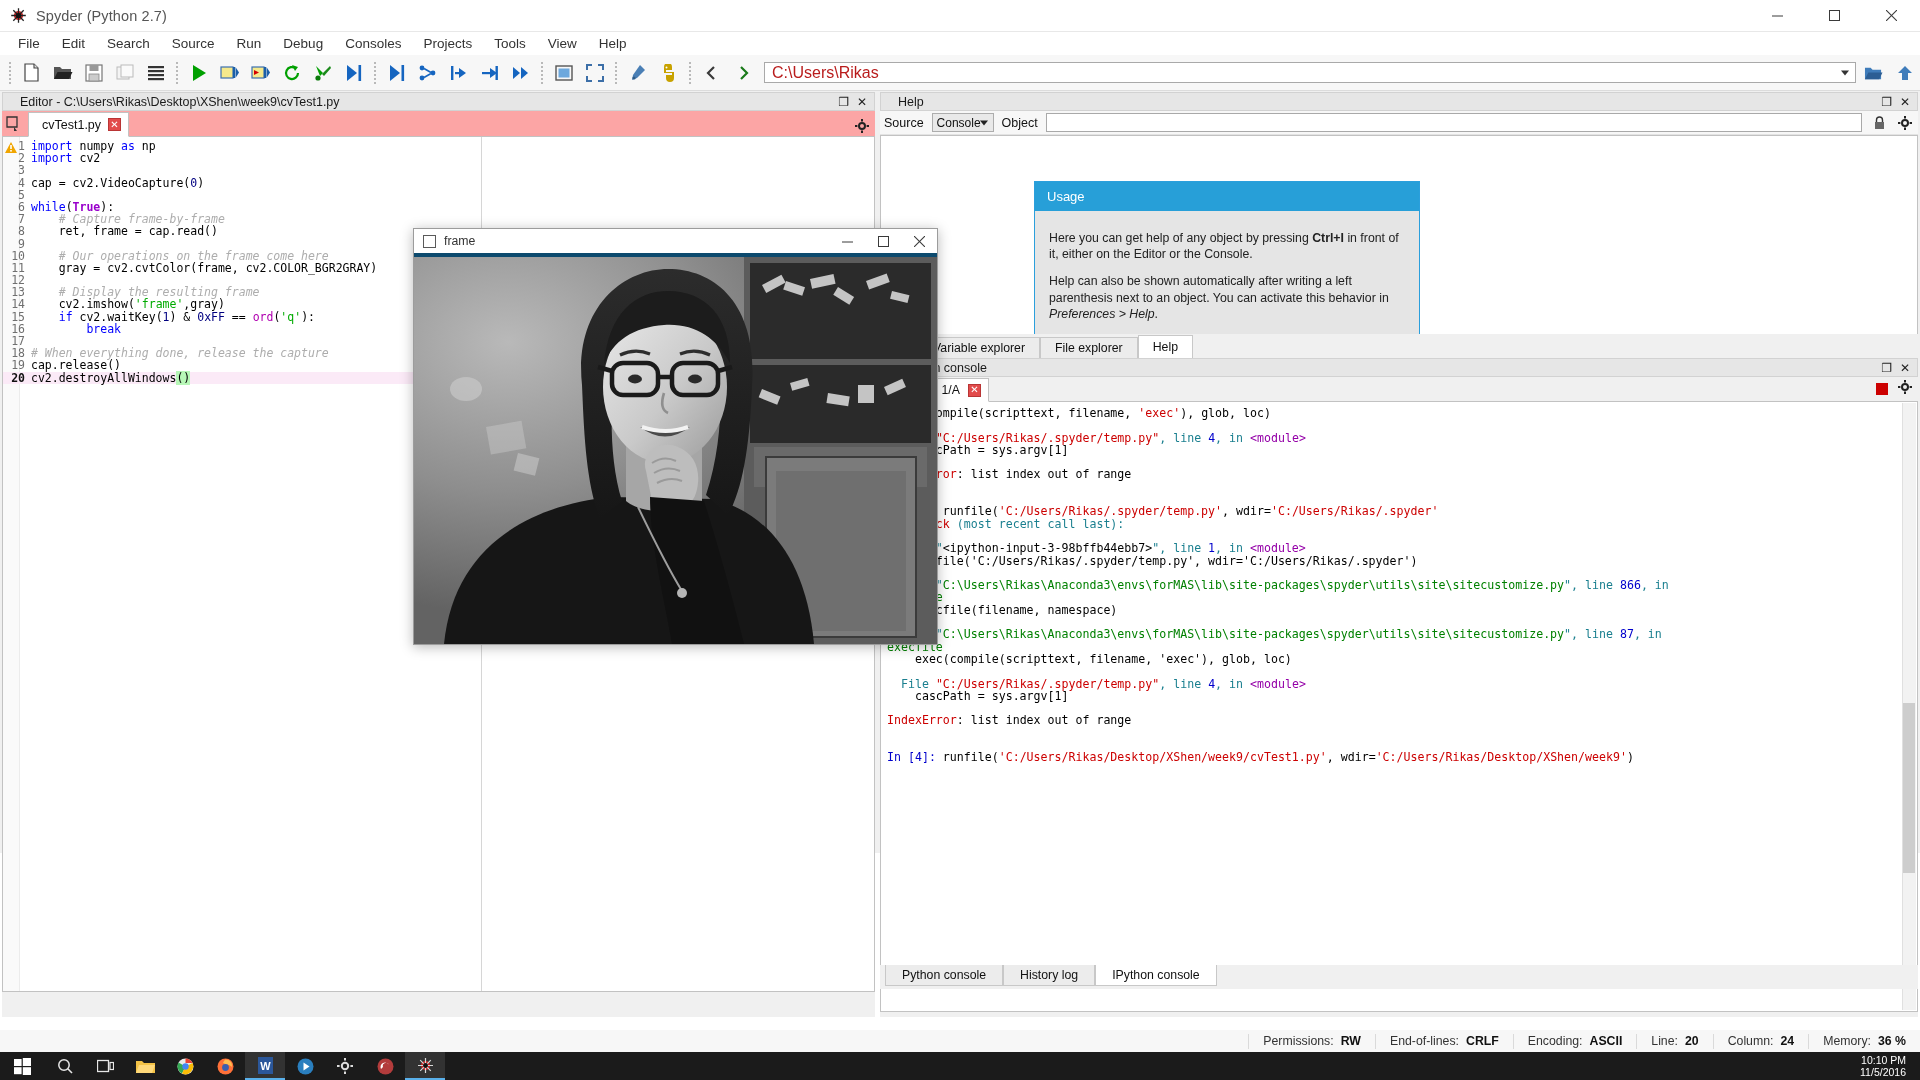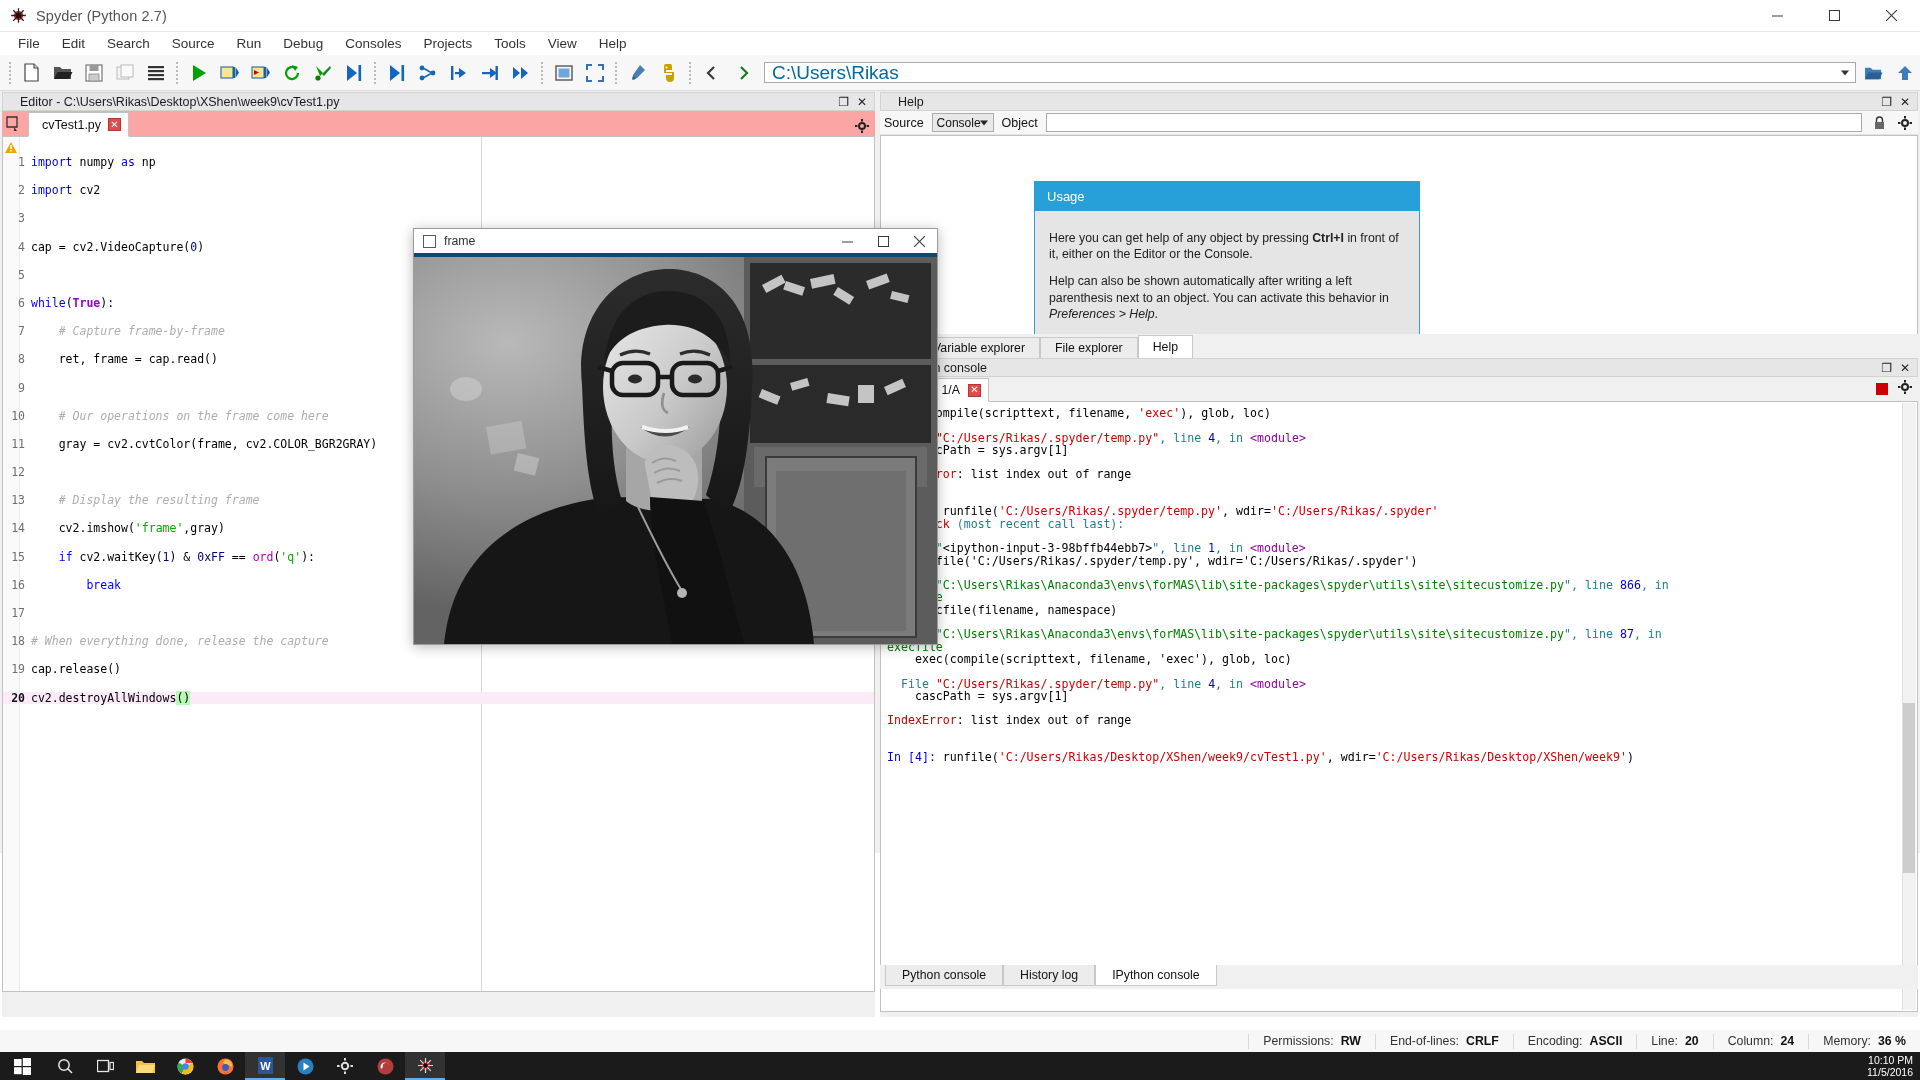--- a/index.html
+++ b/index.html
@@ -60,21 +60,21 @@
   .tb-sep {
     width: 2px; height: 22px; margin: 0 5px;
     border-left: 2px dotted #b9b9b9;
   }
   .pathbox {
     flex: 1; height: 21px; margin-left: 6px; margin-right: 2px;
     background: #fff; border: 1px solid #a9a9a9;
     display: flex; align-items: center; position: relative;
   }
   .pathbox .pathtext {
-    font-size: 19px; color: #0369a1; padding-left: 7px;
+    font-size: 16px; color: #b91c1c; padding-left: 7px;
     font-family: "Liberation Sans", sans-serif;
   }
   .pathbox .caret {
     position: absolute; right: 6px; top: 50%; transform: translateY(-50%);
     width: 0; height: 0; border-left: 4px solid transparent;
     border-right: 4px solid transparent; border-top: 5px solid #333;
   }
 
   
   .editor-pane {
@@ -111,21 +111,21 @@
     position: relative; background: #ffffff; border: 1px solid #c2c2c2;
     border-top: none; height: 855px; overflow: hidden;
     font-family: "DejaVu Sans Mono", monospace; font-size: 11.5px;
   }
   .warn-gutter {
     position: absolute; left: 0; top: 0; width: 17px; height: 100%;
     background: #fafafa; border-right: 1px solid #ececec;
   }
   .warn-icon { position: absolute; left: 2px; top: 5px; }
   .lines { position: absolute; left: 0; top: 3px; width: 100%; }
-  .cl { height: 12.2px; line-height: 12.2px; white-space: pre; position: relative; margin-top: 16px; }
+  .cl { height: 12.2px; line-height: 12.2px; white-space: pre; position: relative; }
   .cl .ln {
     display: inline-block; width: 28px; text-align: right;
     color: #6f6f6f; padding-right: 6px;
   }
   .cl.cur { background: #fbeaf7; }
   .cl.cur .ln { color: #111; font-weight: bold; }
   .code-vline {
     position: absolute; left: 478px; top: 0; bottom: 0; width: 1px; background: #d6d6d6;
   }
   .k-kw { color: #0000ff; }
@@ -270,21 +270,21 @@
 
   
   .taskbar {
     position: absolute; left: 0; top: 1052px; width: 1920px; height: 28px;
     background: #1b1b1b; display: flex; align-items: center;
   }
   .tb-item { width: 40px; height: 28px; display: flex; align-items: center; justify-content: center; }
   .tb-item.active { border-bottom: 2px solid #59b0ea; background: rgba(255,255,255,.10); }
   .clock {
     margin-left: auto; color: #fff; font-size: 10.5px; line-height: 12px;
-    text-align: right; padding-right: 7px;
+    text-align: right; padding-right: 14px;
   }
   .start-btn { width: 45px; height: 28px; display: flex; align-items: center; justify-content: center; }
 </style>
 </head>
 <body>
 
 <div id="app">
 
   <div class="titlebar">
     <span class="app-icon">

